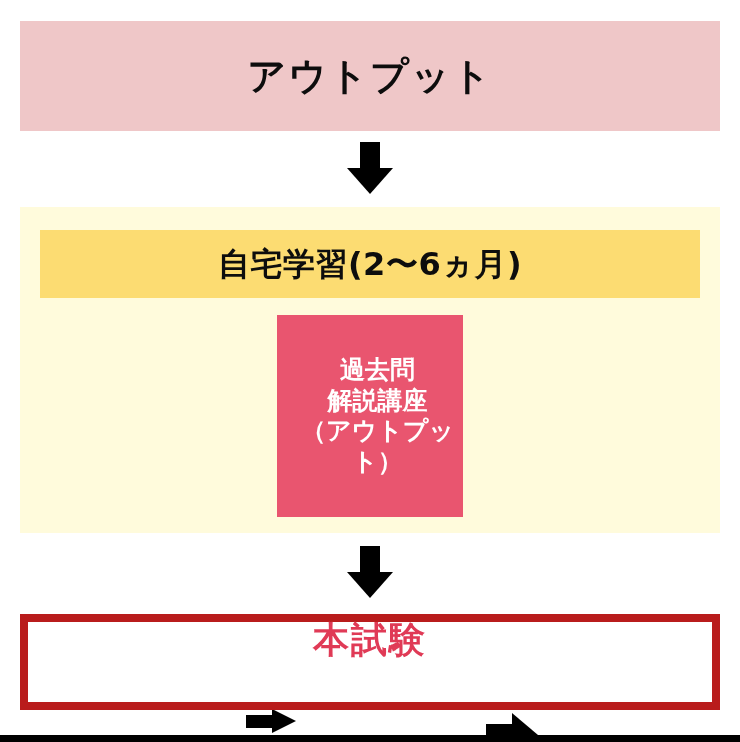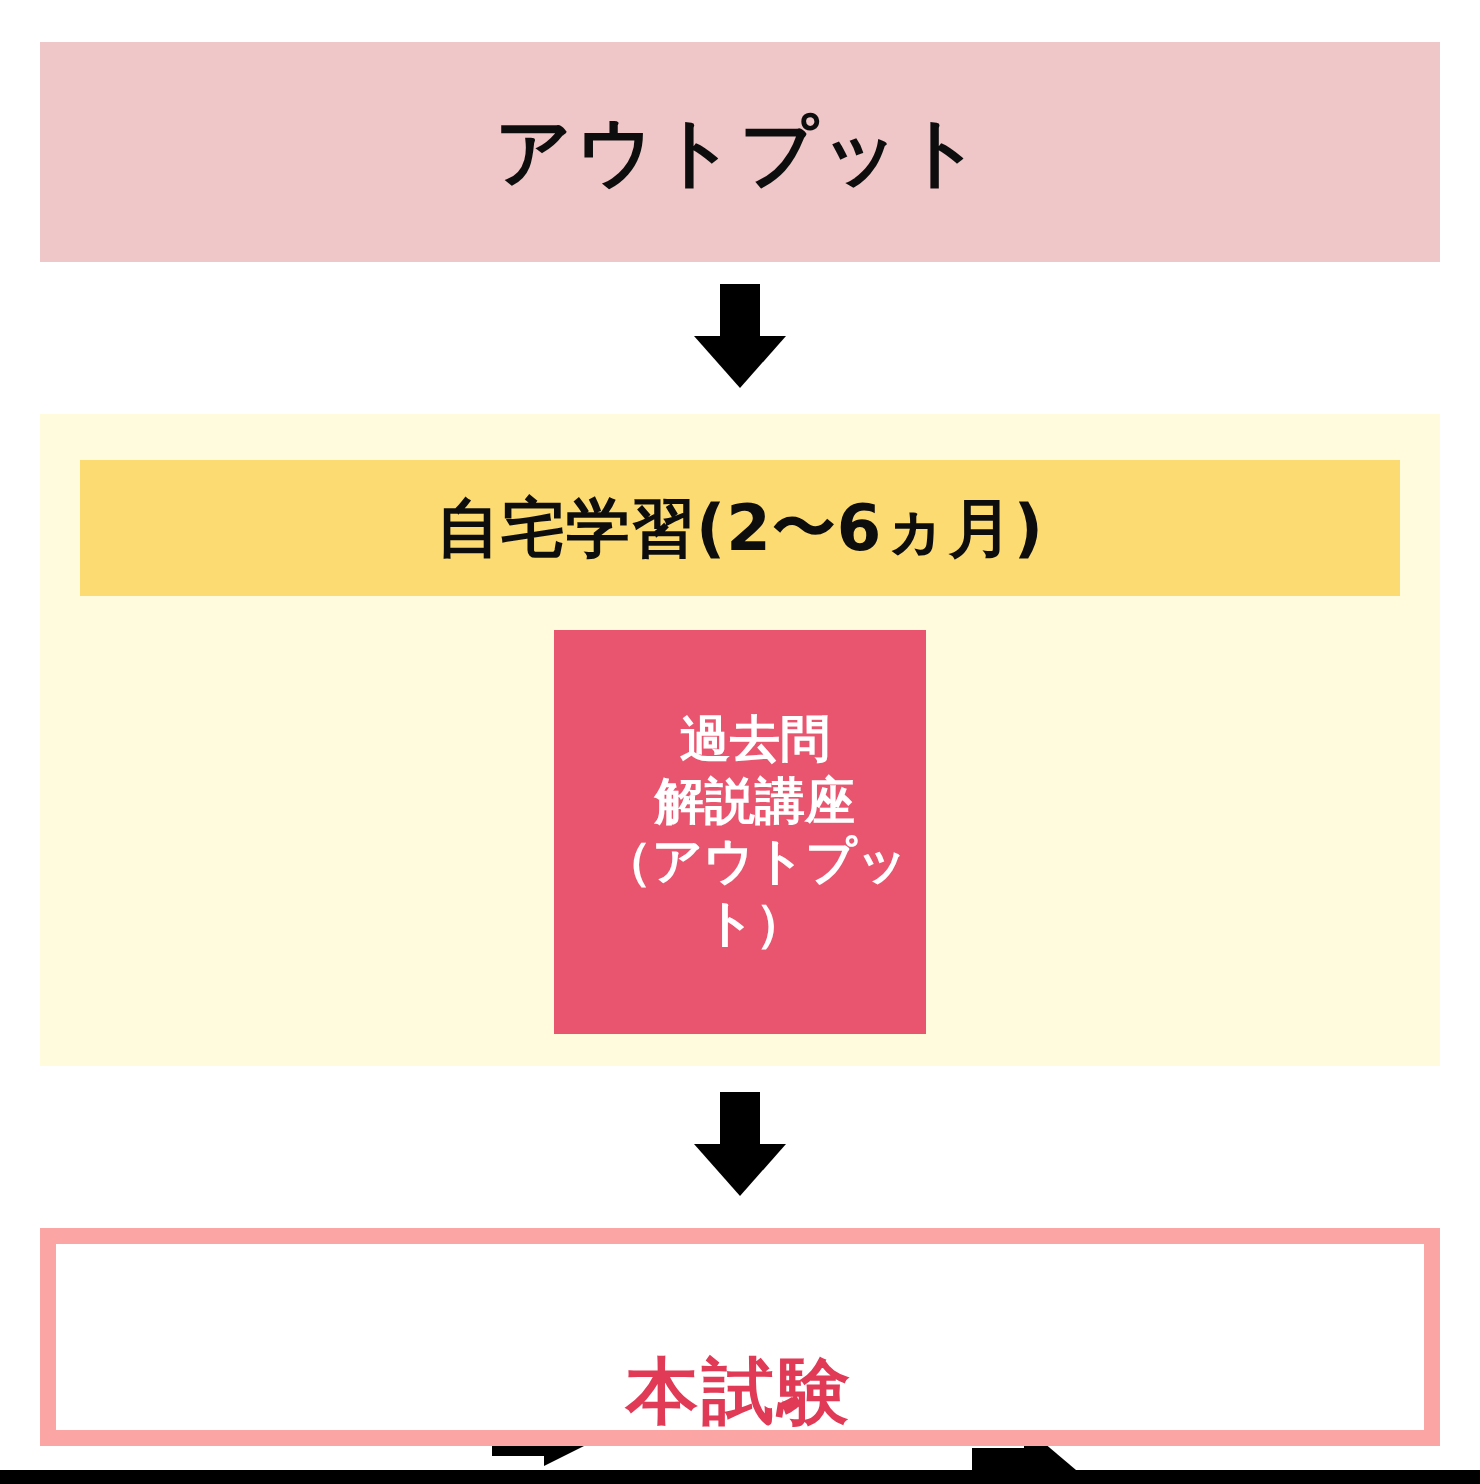--- a/index.html
+++ b/index.html
@@ -204,26 +204,26 @@
     letter-spacing: 0px;
     white-space: pre-line;
   }
 
   
   .exam-box {
     position: absolute;
     left: 20px;
     top: 614px;
     width: 700px;
-    height: 109px;
+    height: 96px;
     box-sizing: border-box;
-    border: 8px solid #fca5a5;
+    border: 8px solid #b91c1c;
     background: #ffffff;
     display: flex;
-    align-items: flex-end;
+    align-items: flex-start;
     justify-content: center;
   }
   .exam-label {
     font-size: 36px;
     font-weight: 700;
     color: #e03a56;
     line-height: 1;
     letter-spacing: 2px;
   }
 

